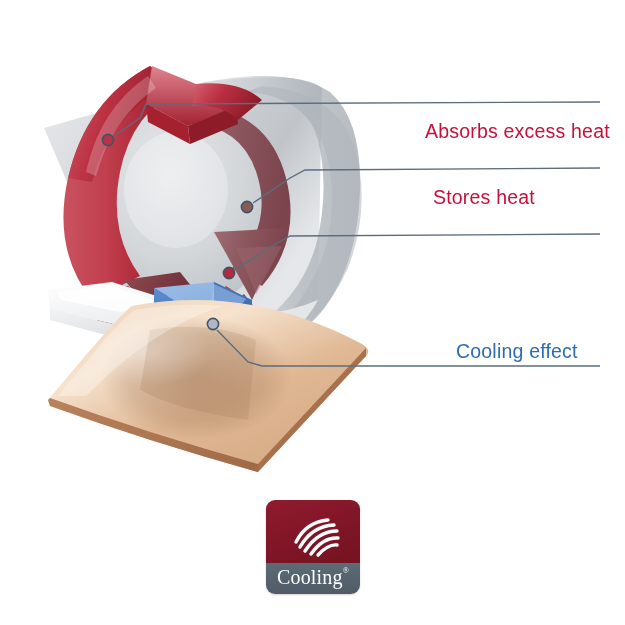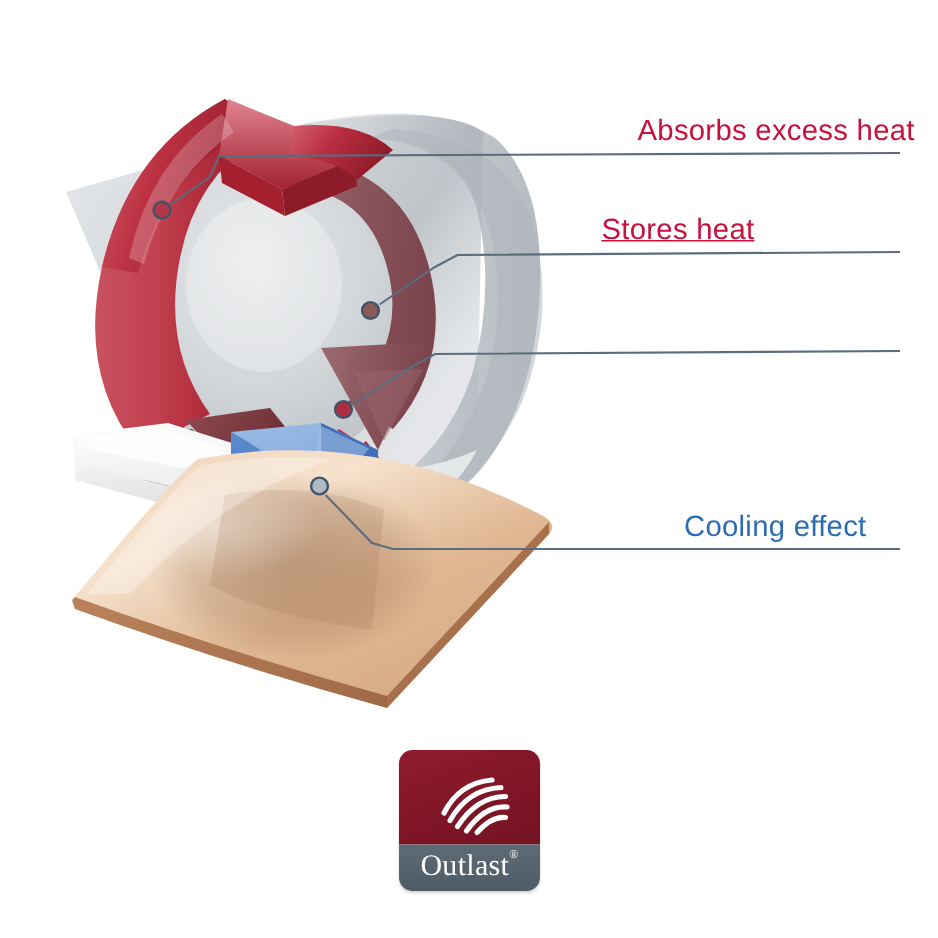--- a/index.html
+++ b/index.html
@@ -27,20 +27,21 @@
   }
   .callout-text {
     position: absolute;
     font-family: "Liberation Sans", sans-serif;
     font-size: 19.5px;
     letter-spacing: 0.2px;
     white-space: nowrap;
   }
   .callout-heat {
     color: #c8103c;
+    margin-top: 44px;
   }
   .callout-cool {
     color: #2d6cb5;
     margin-left: 31px;
   }
   #logo-wrap {
     position: absolute;
     left: 266px;
     top: 500px;
     width: 94px;
@@ -288,37 +289,37 @@
     <g>
       <circle cx="108" cy="140" r="5.6" fill="#b4354a" stroke="#3f5466" stroke-width="1.6"></circle>
       <circle cx="247" cy="207" r="5.6" fill="#8a5a56" stroke="#3f5466" stroke-width="1.6"></circle>
       <circle cx="229" cy="273" r="5.6" fill="#b02b3f" stroke="#3f5466" stroke-width="1.6"></circle>
       <circle cx="213" cy="324" r="5.6" fill="#aeb9c4" stroke="#3f5466" stroke-width="1.6"></circle>
     </g>
   </svg>
 
   <div class="callout-text callout-heat" style="left:425px; top:76px;">Absorbs excess heat</div>
 
-  <div class="callout-text callout-heat" style="left:401px; top:142px;text-decoration:underline;">Stores heat</div>
+  <div class="callout-text callout-heat" style="left:433px; top:142px;">Stores heat</div>
 
 
   <div class="callout-text callout-cool" style="left:425px; top:340px;">Cooling effect</div>
 
   <div id="logo-wrap">
     <div class="logo-card">
       <div class="logo-top"></div>
       <svg class="logo-swoosh" viewBox="0 0 94 63">
         <g fill="none" stroke="#ffffff" stroke-width="3.4" stroke-linecap="round">
           <path d="M30 42 Q40 22 62 20"></path>
           <path d="M34 47 Q46 26 68 25"></path>
           <path d="M39 51 Q52 31 71 31"></path>
           <path d="M45 54 Q57 37 72 38"></path>
           <path d="M52 55 Q62 44 71 45"></path>
         </g>
         <path d="M28 44 Q38 18 66 18 Q74 18 74 27 Q74 34 68 41" fill="none" stroke="#ffffff" stroke-width="0"></path>
       </svg>
       <div class="logo-bottom">
-        <span class="logo-word"><span>Outlast</span><span class="logo-reg">®</span></span>
+        <span class="logo-word"><span>Cooling</span><span class="logo-reg">®</span></span>
       </div>
     </div>
   </div>
 
 </div>
 
 </body></html>

